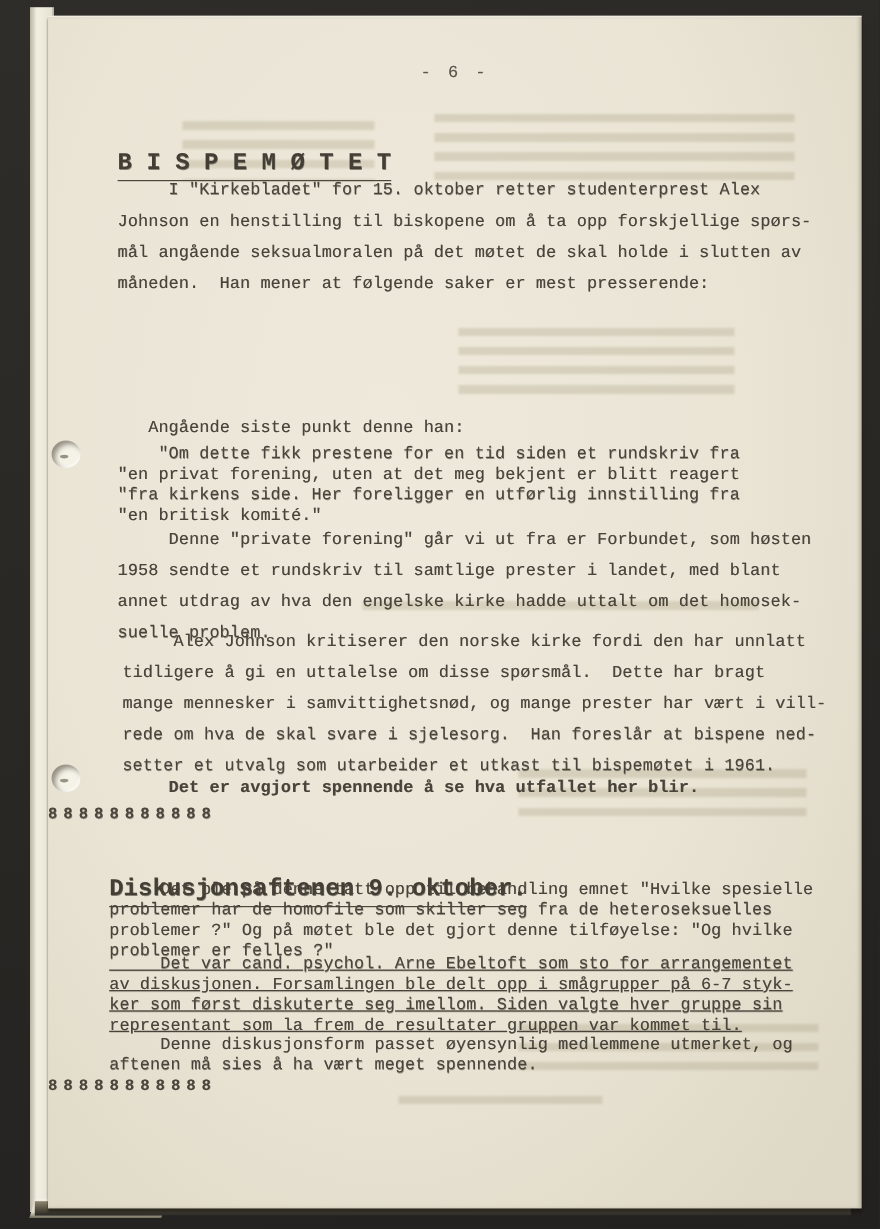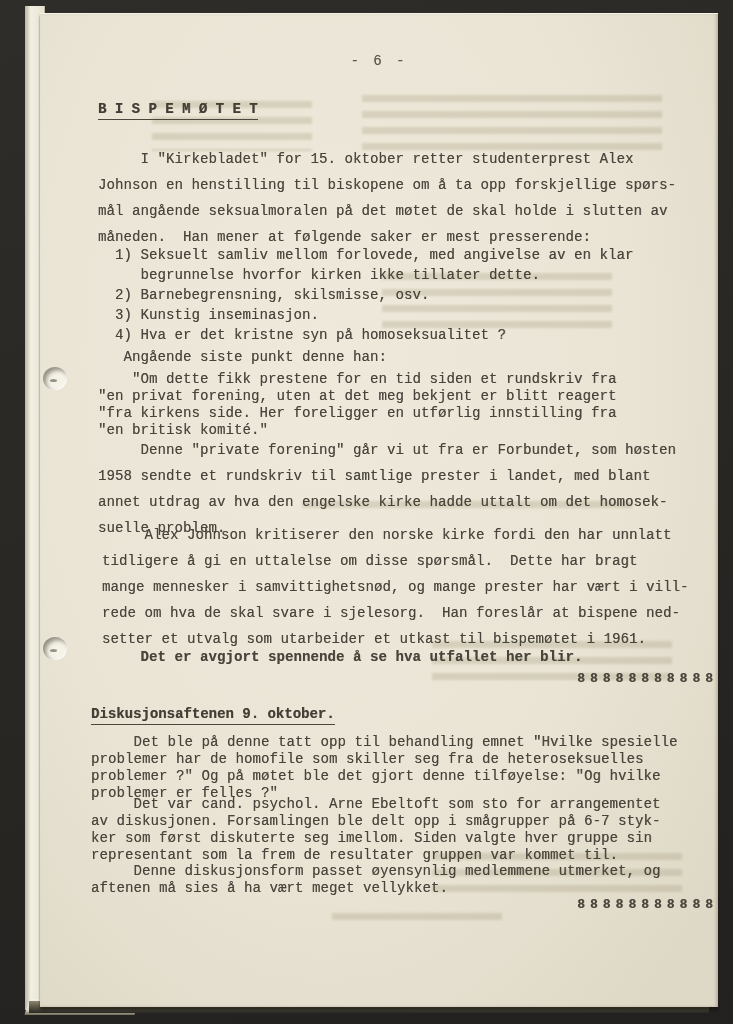--- a/index.html
+++ b/index.html
@@ -68,32 +68,33 @@
     position: absolute; left: 0; top: 40px; width: 678px;
     text-align: center;
     color: #5b564b;
     font-size: 14px;
     letter-spacing: 3px;
     text-shadow: 0.3px 0.3px 0.3px rgba(91,86,75,0.5);
   }
   .heading {
     position: absolute;
     color: #433e35;
-    font-size: 14px;
+    font-size: 20px;
     font-weight: bold;
     text-shadow: 0.4px 0.4px 0.3px rgba(67,62,53,0.6);
+    margin-top: 24px;
   }
   .heading span {
     display: inline-block;
     border-bottom: 1.6px solid #4c473d;
     padding-bottom: 2px;
   }
   .divider {
     position: absolute; left: 0; width: 678px;
-    text-align: right;
+    text-align: left;
     color: #4b463c;
     font-size: 13px;
     font-weight: bold;
     letter-spacing: 5px;
     text-shadow: 0.3px 0.3px 0.3px rgba(75,70,60,0.6);
   }
   
   .ghost {
     position: absolute;
     background: repeating-linear-gradient(
@@ -133,25 +134,20 @@
 
     <div class="heading" style="left:58px; top:88px;">
       <span>B I S P E M Ø T E T</span>
     </div>
 
     <div class="tblock lh26" style="left:58px; top:133px; width:600px;">     I "Kirkebladet" for 15. oktober retter studenterprest Alex
 Johnson en henstilling til biskopene om å ta opp forskjellige spørs-
 mål angående seksualmoralen på det møtet de skal holde i slutten av
 måneden.  Han mener at følgende saker er mest presserende:</div>
 
-    <div class="tblock lh20" style="left:58px; top:232px; width:600px;">  1) Seksuelt samliv mellom forlovede, med angivelse av en klar
-     begrunnelse hvorfor kirken ikke tillater dette.
-  2) Barnebegrensning, skilsmisse, osv.
-  3) Kunstig inseminasjon.
-  4) Hva er det kristne syn på homoseksualitet ?</div>
 
     <div class="tblock lh17" style="left:58px; top:336px; width:600px;">   Angående siste punkt denne han:</div>
 
     <div class="tblock lh17" style="left:58px; top:358px; width:600px;">    "Om dette fikk prestene for en tid siden et rundskriv fra
 "en privat forening, uten at det meg bekjent er blitt reagert
 "fra kirkens side. Her foreligger en utførlig innstilling fra
 "en britisk komité."</div>
 
     <div class="tblock lh26" style="left:58px; top:424px; width:600px;">     Denne "private forening" går vi ut fra er Forbundet, som høsten
 1958 sendte et rundskriv til samtlige prester i landet, med blant
@@ -170,24 +166,24 @@
 
     <div class="heading" style="left:51px; top:693px;">
       <span>Diskusjonsaftenen 9. oktober.</span>
     </div>
 
     <div class="tblock lh17" style="left:51px; top:721px; width:610px;">     Det ble på denne tatt opp til behandling emnet "Hvilke spesielle
 problemer har de homofile som skiller seg fra de heteroseksuelles
 problemer ?" Og på møtet ble det gjort denne tilføyelse: "Og hvilke
 problemer er felles ?"</div>
 
-    <div class="tblock lh17" style="left:51px; top:783px; width:610px;">     Det var cand. psychol. Arne Ebeltoft som sto for arrangementet
+    <div class="tblock lh17" style="left:51px; top:783px; width:610px;text-decoration:underline;">     Det var cand. psychol. Arne Ebeltoft som sto for arrangementet
 av diskusjonen. Forsamlingen ble delt opp i smågrupper på 6-7 styk-
 ker som først diskuterte seg imellom. Siden valgte hver gruppe sin
 representant som la frem de resultater gruppen var kommet til.</div>
 
     <div class="tblock lh17" style="left:51px; top:850px; width:610px;">     Denne diskusjonsform passet øyensynlig medlemmene utmerket, og
-aftenen må sies å ha vært meget vellykket.</div>
+aftenen må sies å ha vært meget spennende.</div>
 
     <div class="divider" style="top:884px;">88888888888</div>
 
   </div>
 </div>
 
 </body></html>

